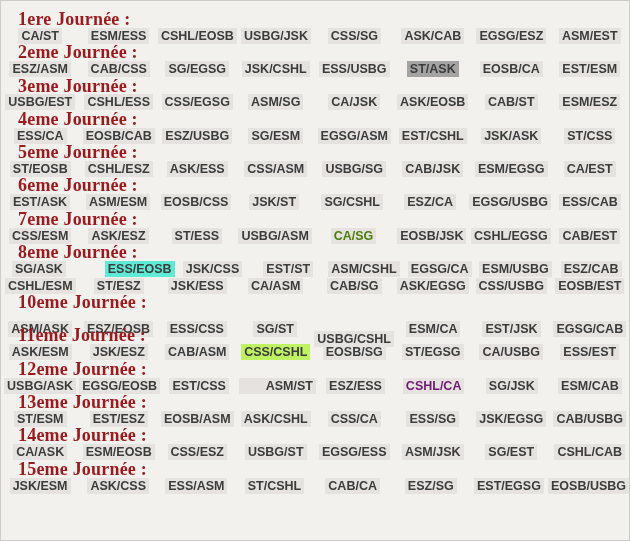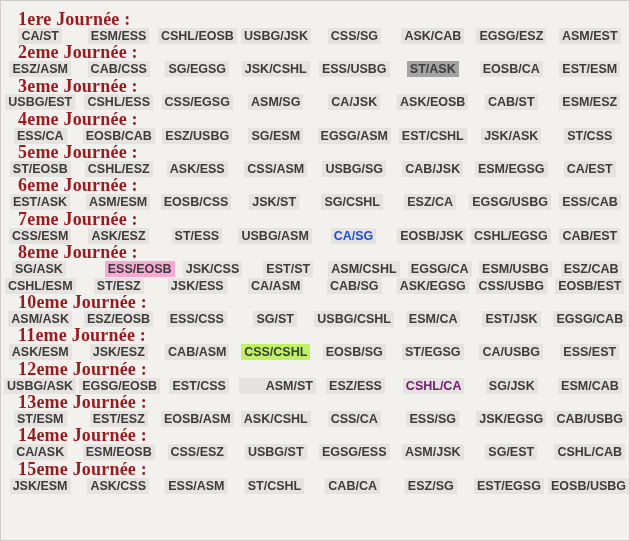--- a/index.html
+++ b/index.html
@@ -111,29 +111,29 @@
         <div class="match-cell" style="color: rgb(60, 60, 60); background: rgb(229, 226, 223);">ESZ/CA</div>
         <div class="match-cell" style="color: rgb(60, 60, 60); background: rgb(229, 226, 223);">EGSG/USBG</div>
         <div class="match-cell" style="color: rgb(60, 60, 60); background: rgb(229, 226, 223);">ESS/CAB</div>
       </div>
       <div class="round-heading" style="color: rgb(154, 26, 30);">7eme Journée :</div>
       <div class="round-row">
         <div class="match-cell" style="color: rgb(60, 60, 60); background: rgb(229, 226, 223);">CSS/ESM</div>
         <div class="match-cell" style="color: rgb(60, 60, 60); background: rgb(229, 226, 223);">ASK/ESZ</div>
         <div class="match-cell" style="color: rgb(60, 60, 60); background: rgb(229, 226, 223);">ST/ESS</div>
         <div class="match-cell" style="color: rgb(60, 60, 60); background: rgb(229, 226, 223);">USBG/ASM</div>
-        <div class="match-cell" style="color: #1d4ed8; background: rgb(229, 226, 223);">CA/SG</div>
+        <div class="match-cell" style="color: #4d7c0f; background: rgb(229, 226, 223);">CA/SG</div>
         <div class="match-cell" style="color: rgb(60, 60, 60); background: rgb(229, 226, 223);">EOSB/JSK</div>
         <div class="match-cell" style="color: rgb(60, 60, 60); background: rgb(229, 226, 223);">CSHL/EGSG</div>
         <div class="match-cell" style="color: rgb(60, 60, 60); background: rgb(229, 226, 223);">CAB/EST</div>
       </div>
       <div class="round-heading" style="color: rgb(154, 26, 30);">8eme Journée :</div>
       <div class="round-row">
         <div class="match-cell" style="color: rgb(60, 60, 60); background: rgb(229, 226, 223);">SG/ASK</div>
-        <div class="match-cell" style="color: rgb(60, 60, 60); background: #f9a8d4; margin-left: 28px;">ESS/EOSB</div>
+        <div class="match-cell" style="color: rgb(60, 60, 60); background: #5eead4; margin-left: 28px;">ESS/EOSB</div>
         <div class="match-cell" style="color: rgb(60, 60, 60); background: rgb(229, 226, 223);">JSK/CSS</div>
         <div class="match-cell" style="color: rgb(60, 60, 60); background: rgb(229, 226, 223);">EST/ST</div>
         <div class="match-cell" style="color: rgb(60, 60, 60); background: rgb(229, 226, 223);">ASM/CSHL</div>
         <div class="match-cell" style="color: rgb(60, 60, 60); background: rgb(229, 226, 223);">EGSG/CA</div>
         <div class="match-cell" style="color: rgb(60, 60, 60); background: rgb(229, 226, 223);">ESM/USBG</div>
         <div class="match-cell" style="color: rgb(60, 60, 60); background: rgb(229, 226, 223);">ESZ/CAB</div>
       </div>
       <div class="round-row">
         <div class="match-cell" style="color: rgb(60, 60, 60); background: rgb(229, 226, 223);">CSHL/ESM</div>
         <div class="match-cell" style="color: rgb(60, 60, 60); background: rgb(229, 226, 223);">ST/ESZ</div>
@@ -143,21 +143,21 @@
         <div class="match-cell" style="color: rgb(60, 60, 60); background: rgb(229, 226, 223);">ASK/EGSG</div>
         <div class="match-cell" style="color: rgb(60, 60, 60); background: rgb(229, 226, 223);">CSS/USBG</div>
         <div class="match-cell" style="color: rgb(60, 60, 60); background: rgb(229, 226, 223);">EOSB/EST</div>
       </div>
       <div class="round-heading" style="color: rgb(154, 26, 30);">10eme Journée :</div>
       <div class="round-row">
         <div class="match-cell" style="color: rgb(60, 60, 60); background: rgb(229, 226, 223);">ASM/ASK</div>
         <div class="match-cell" style="color: rgb(60, 60, 60); background: rgb(229, 226, 223);">ESZ/EOSB</div>
         <div class="match-cell" style="color: rgb(60, 60, 60); background: rgb(229, 226, 223);">ESS/CSS</div>
         <div class="match-cell" style="color: rgb(60, 60, 60); background: rgb(229, 226, 223);">SG/ST</div>
-        <div class="match-cell" style="color: rgb(60, 60, 60); background: rgb(229, 226, 223);">USBG/CSHL</div>
+        <div class="match-cell" style="color: rgb(60, 60, 60); background: rgb(229, 226, 223); margin-top: 20px;">USBG/CSHL</div>
         <div class="match-cell" style="color: rgb(60, 60, 60); background: rgb(229, 226, 223);">ESM/CA</div>
         <div class="match-cell" style="color: rgb(60, 60, 60); background: rgb(229, 226, 223);">EST/JSK</div>
         <div class="match-cell" style="color: rgb(60, 60, 60); background: rgb(229, 226, 223);">EGSG/CAB</div>
       </div>
       <div class="round-heading" style="color: rgb(154, 26, 30);">11eme Journée :</div>
       <div class="round-row">
         <div class="match-cell" style="color: rgb(60, 60, 60); background: rgb(229, 226, 223);">ASK/ESM</div>
         <div class="match-cell" style="color: rgb(60, 60, 60); background: rgb(229, 226, 223);">JSK/ESZ</div>
         <div class="match-cell" style="color: rgb(60, 60, 60); background: rgb(229, 226, 223);">CAB/ASM</div>
         <div class="match-cell" style="color: rgb(60, 60, 60); background: #bef264;">CSS/CSHL</div>

